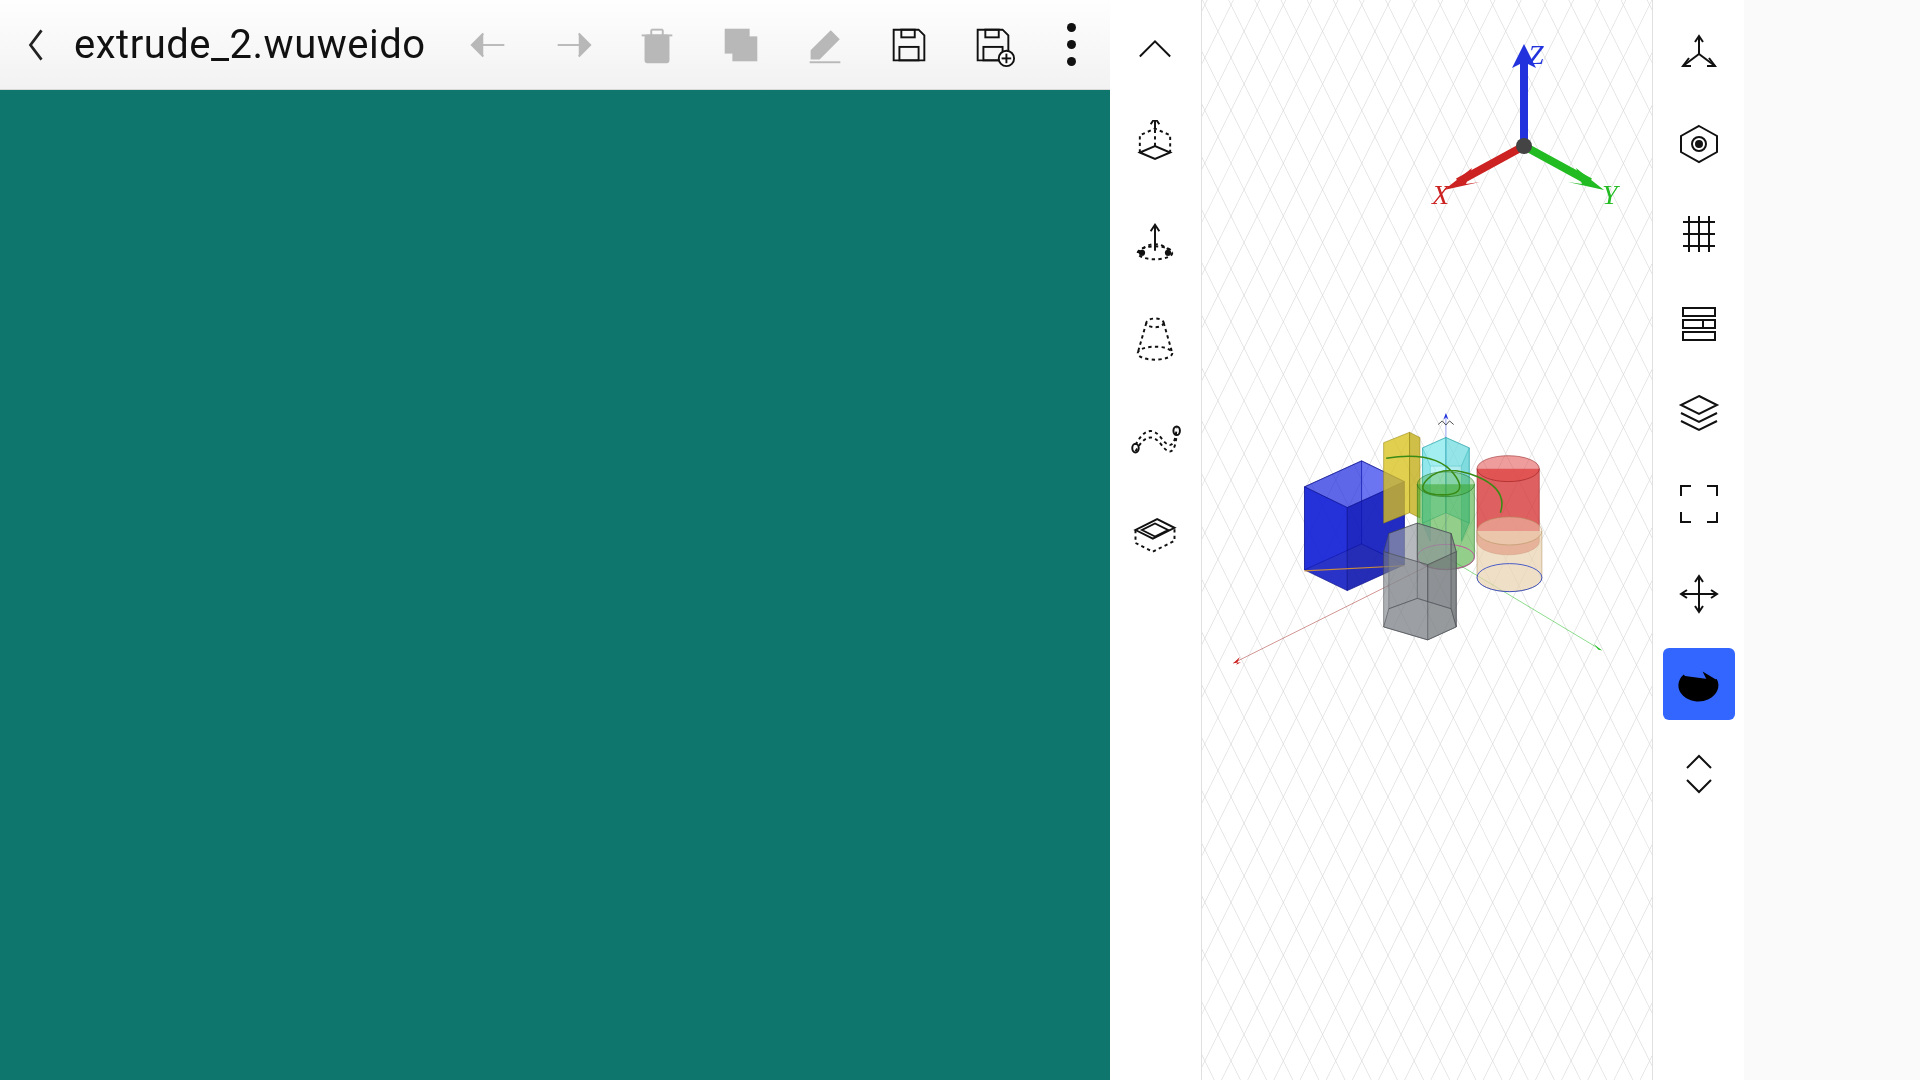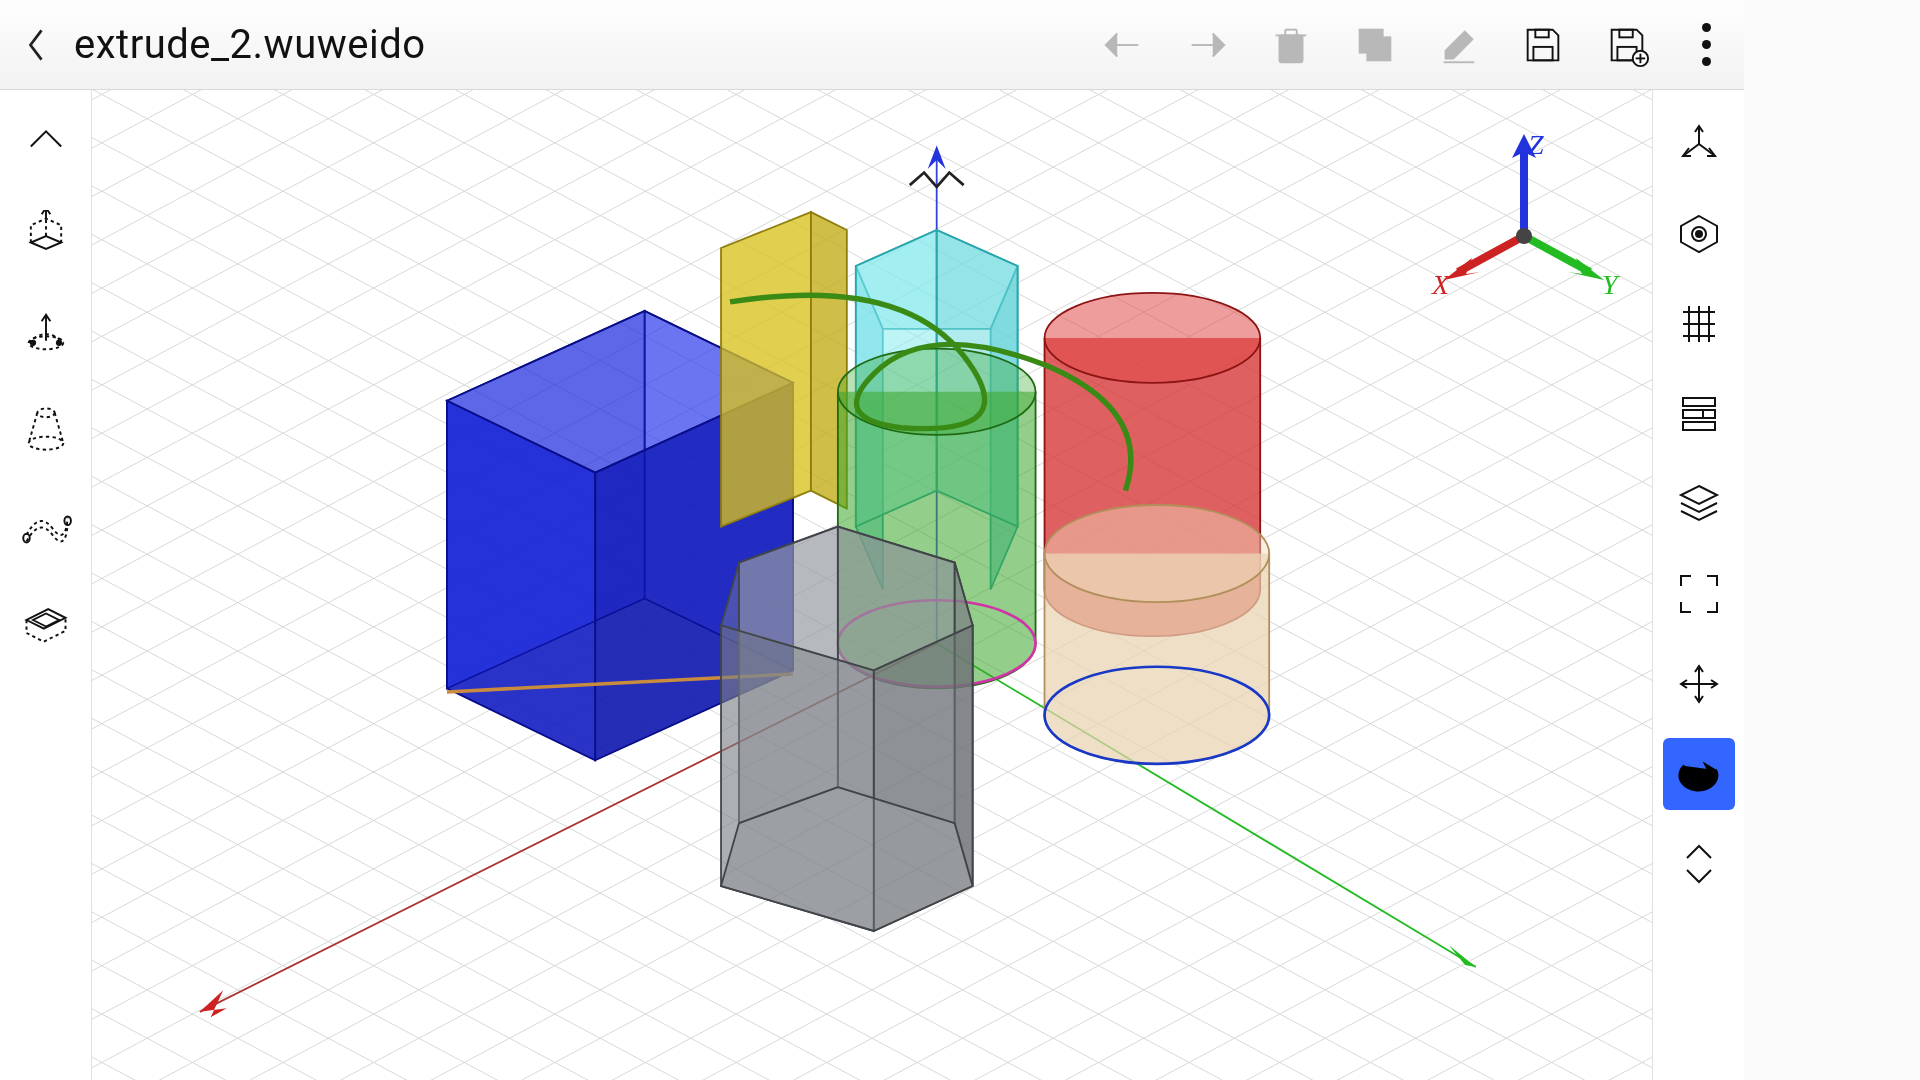--- a/index.html
+++ b/index.html
@@ -1,17 +1,17 @@
 <!DOCTYPE html>
 <html style="--accent: #3366ff;"><head>
 <meta charset="utf-8">
 <style>
   * { box-sizing: border-box; margin: 0; padding: 0; }
   html, body { width: 100%; height: 100%; font-family: -apple-system, Roboto, Arial, sans-serif; background: #fafafa; overflow: hidden; }
-  .app { width: 1744px; height: 1080px; position: relative; display: flex; flex-direction: column; background: #0f766e; }
+  .app { width: 1744px; height: 1080px; position: relative; display: flex; flex-direction: row; background: #0f766e; }
 
   
   .topbar {
     height: 90px;
     display: flex;
     align-items: center;
     background: linear-gradient(#fefefe, #f2f2f2);
     border-bottom: 1px solid #d8d8d8;
     padding: 0 18px;
     gap: 14px;

